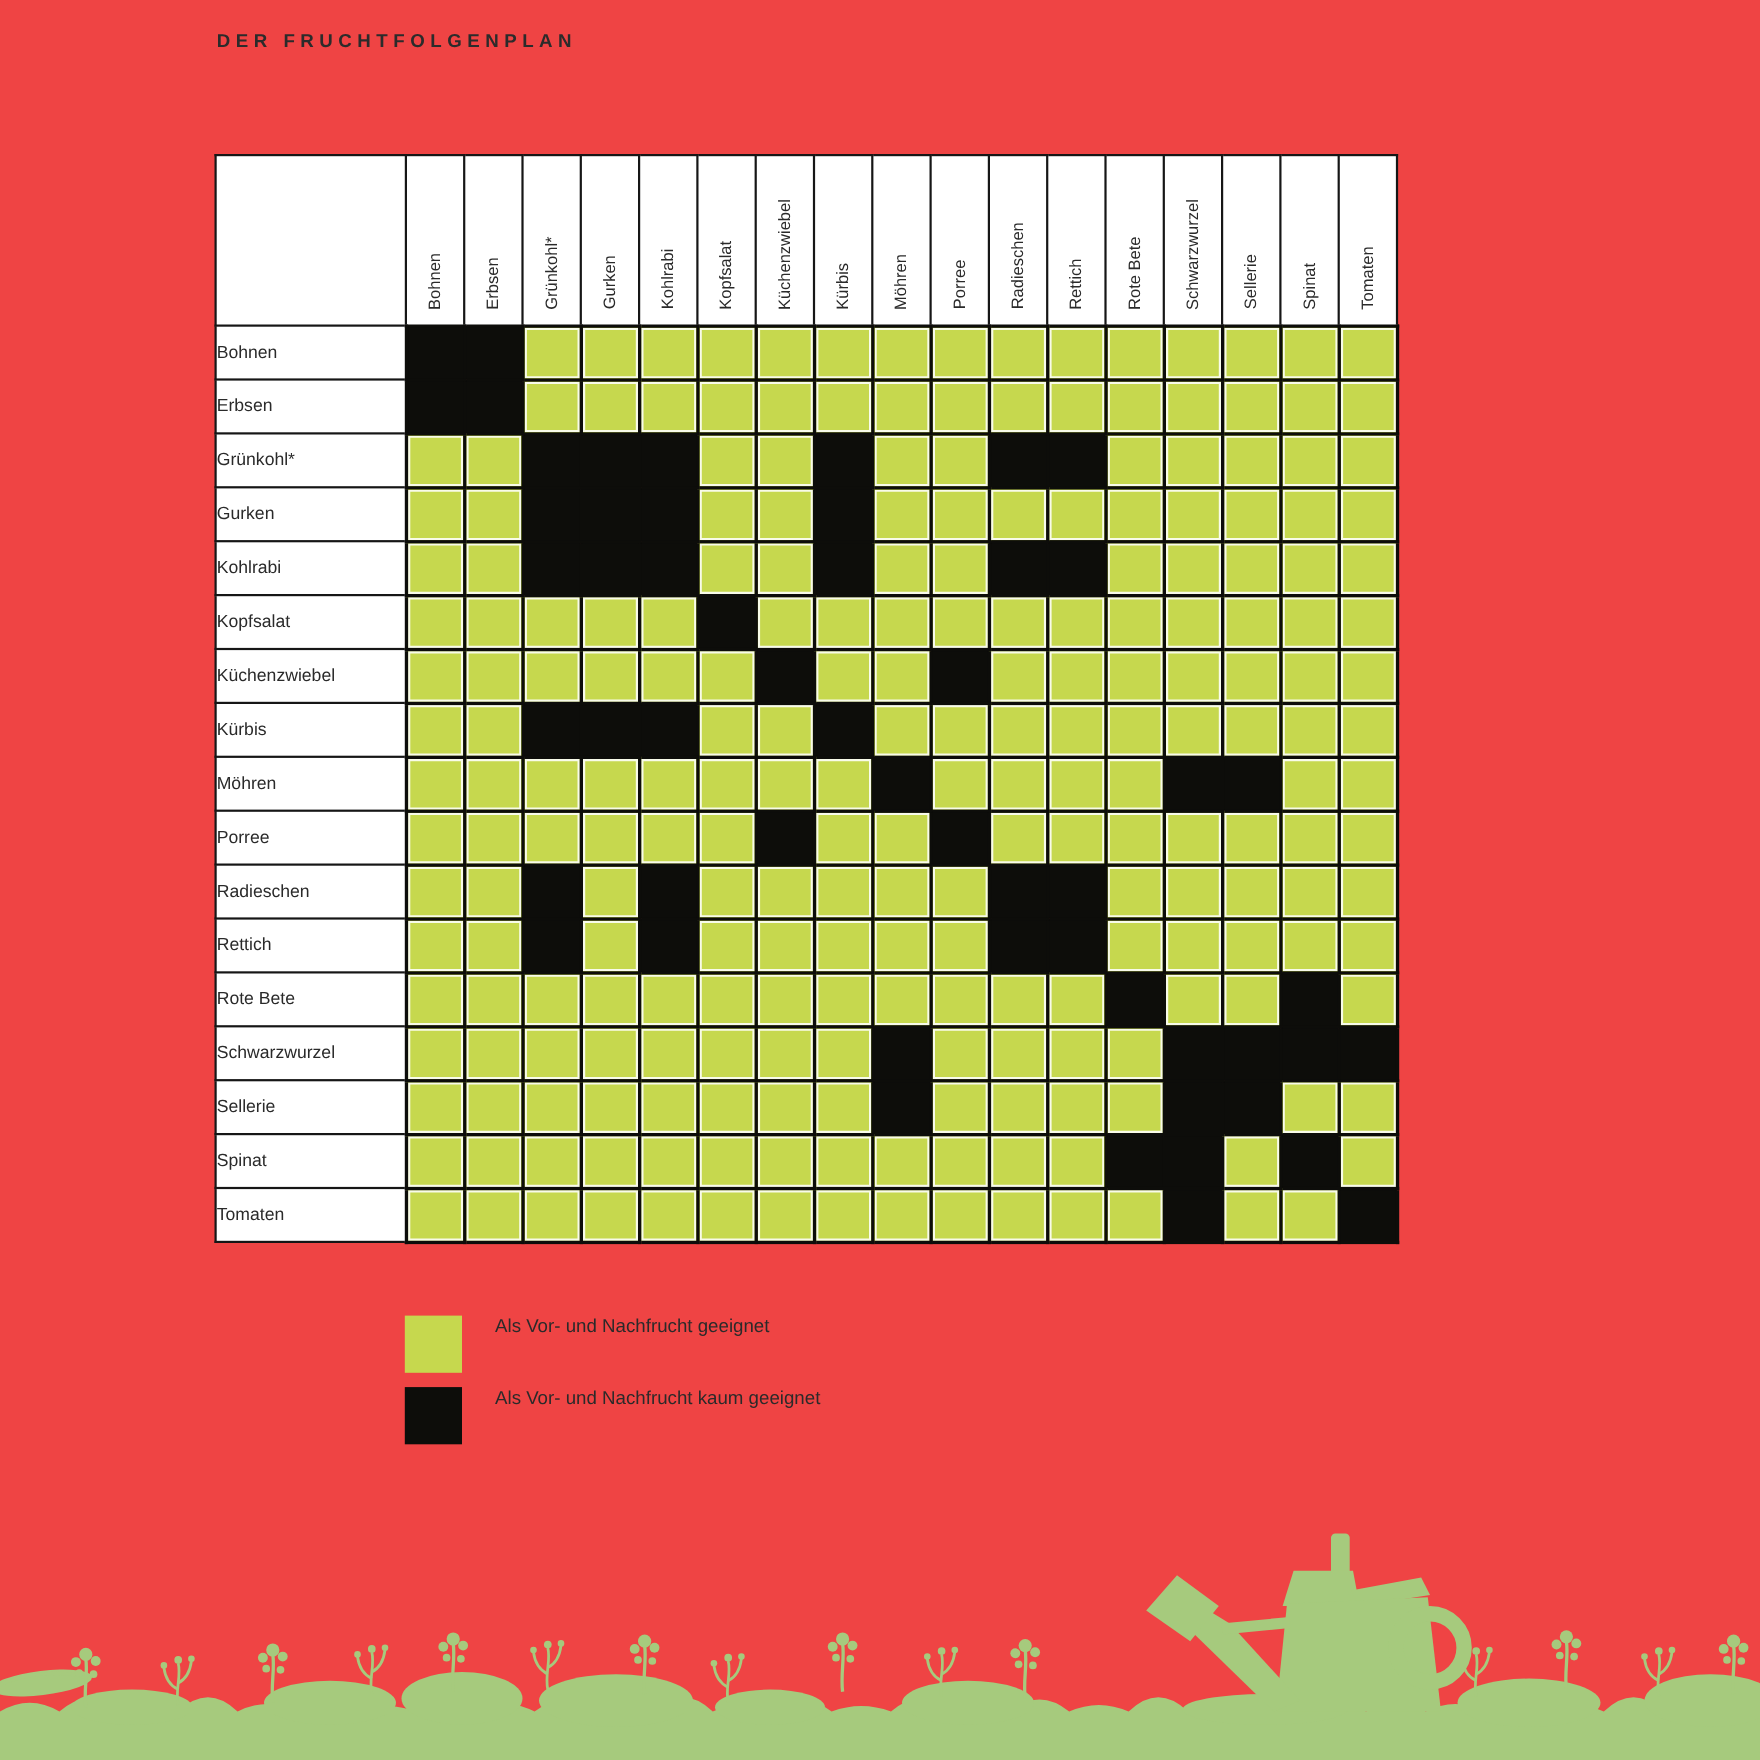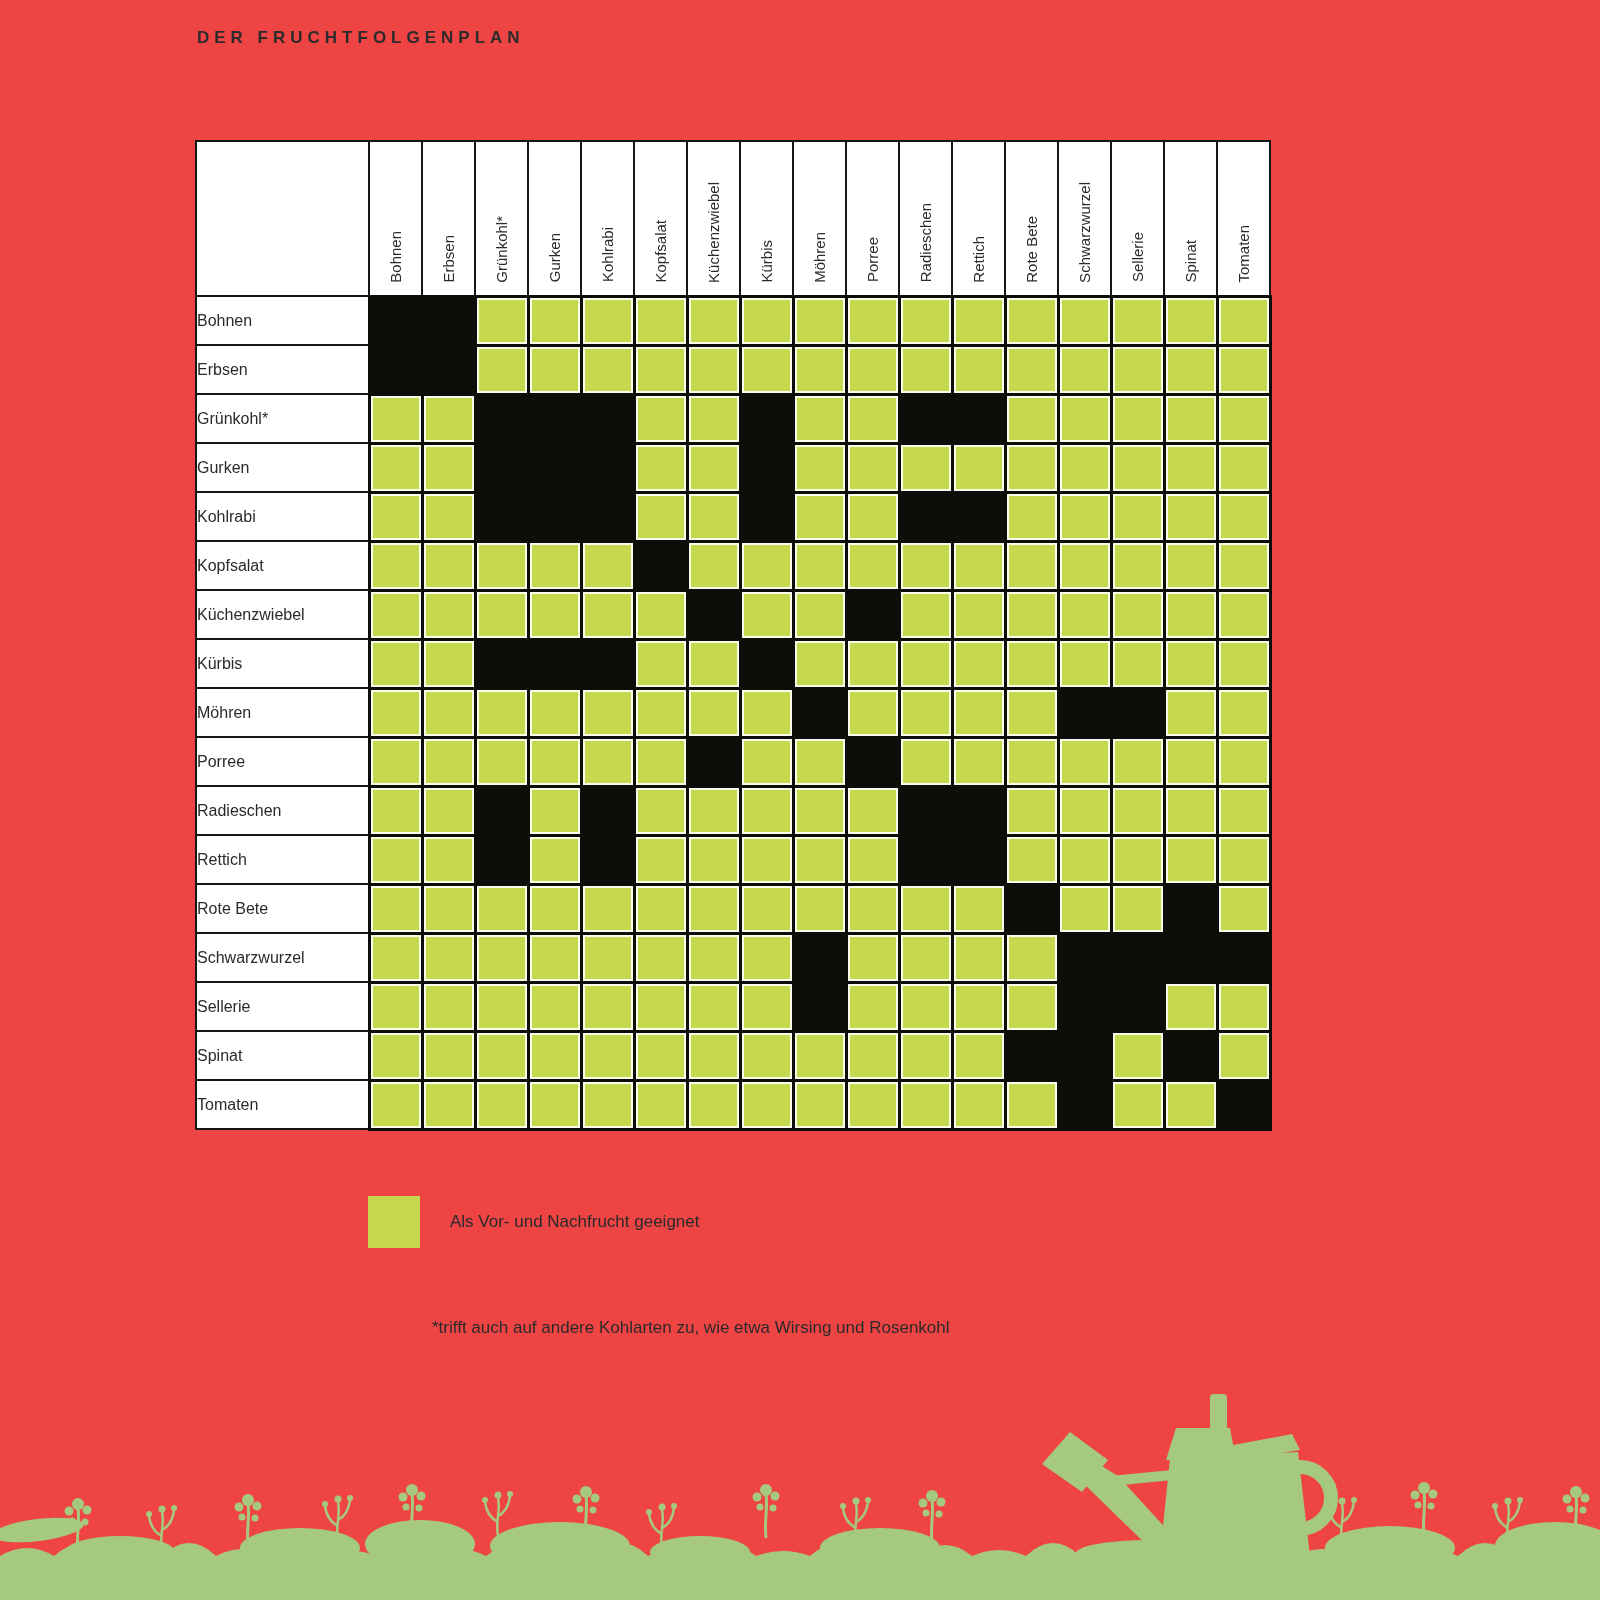--- a/index.html
+++ b/index.html
@@ -50,21 +50,21 @@
     width:53px;height:49px;border:3px solid var(--ink);
   }
   td.cell.g{
     background:var(--cell-green);
     box-shadow:inset 0 0 0 2px rgba(255,255,255,.88);
   }
   td.cell.b{background:var(--ink);}
 
   
   .legend{position:absolute;left:368px;top:1196px;}
-  .legend-item{display:flex;align-items:center;margin-bottom:13px;}
+  .legend-item{display:flex;margin-bottom:13px;}
   .legend-swatch{width:52px;height:52px;flex:0 0 52px;}
   .legend-label{margin-left:30px;font-size:17px;color:#2a2a2a;}
 
   .footnote{
     position:absolute;left:432px;top:1318px;
     font-size:17px;color:#2a2a2a;
   }
 
   
   .meadow{position:absolute;left:0;top:1368px;}
@@ -445,23 +445,26 @@
           </tr>
         </tbody>
     </table>
   </div>
 
   <div class="legend">
     <div class="legend-item">
       <div class="legend-swatch" style="background: rgb(198, 216, 78);"></div>
       <div class="legend-label">Als Vor- und Nachfrucht geeignet</div>
     </div>
+    <div class="legend-item">
+      <div class="legend-swatch" style="background: rgb(13, 13, 10);"></div>
+      <div class="legend-label">Als Vor- und Nachfrucht kaum geeignet</div>
+    </div>
   </div>
 
-  <div class="footnote">*trifft auch auf andere Kohlarten zu, wie etwa Wirsing und Rosenkohl</div>
 
   <svg class="meadow" width="1600" height="232" viewBox="0 0 1600 232" aria-hidden="true">
     <defs>
       <g id="sprig">
         <path d="M0,0 C-2,-16 2,-30 0,-44" stroke-width="3" class="stroke"></path>
         <circle class="fill" cx="0" cy="-48" r="6"></circle>
         <circle class="fill" cx="-9" cy="-41" r="4.5"></circle>
         <circle class="fill" cx="9" cy="-42" r="4.5"></circle>
         <circle class="fill" cx="-6" cy="-31" r="3.5"></circle>
         <circle class="fill" cx="7" cy="-30" r="3.5"></circle>

